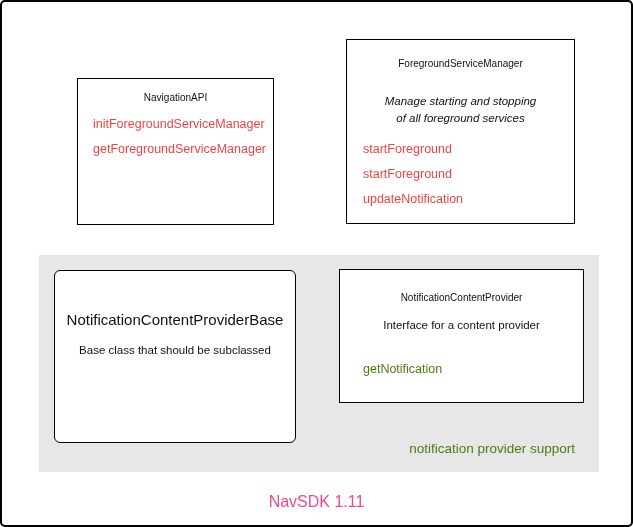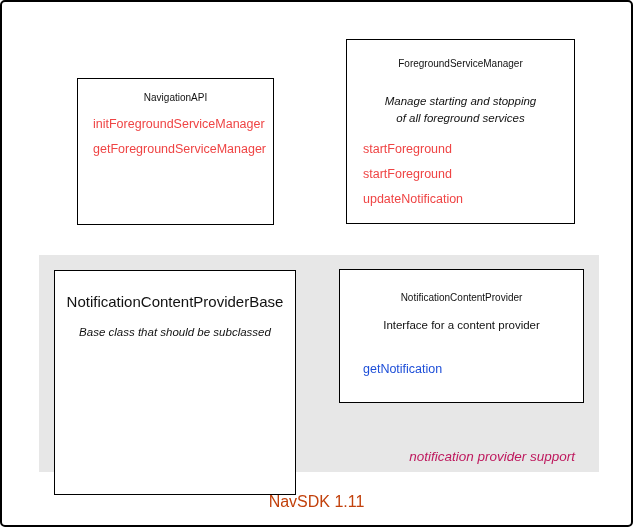--- a/index.html
+++ b/index.html
@@ -33,21 +33,21 @@
     line-height:1.5;
     color:#111111;
   }
   .methods{
     font-size:12.5px;
     line-height:15px;
   }
   .method{white-space:nowrap;}
   .m-green{color:#ef4444;}
   .m-red{color:#a32020;}
-  .m-blue{color:#1d4ed8;}
+  .m-blue{color:#4d7c0f;}
   .annot{color:#8e8e8e;margin-left:4px;}
 
   
   #box-nav{left:75px;top:76px;width:197px;height:147px;padding-top:13px;}
   #box-nav .box-desc{margin-top:18px;}
   #box-nav .methods{margin-top:14px;padding-left:15px;}
   #box-nav .method{margin-bottom:10px;}
 
   
   #box-fsm{left:344px;top:37px;width:229px;height:185px;padding-top:18px;}
@@ -56,44 +56,43 @@
   #box-fsm .method{margin-bottom:10px;}
 
   
   #support-panel{
     position:absolute;
     left:37px;top:253px;width:560px;height:217px;
     background:#e7e7e7;
   }
   #support-panel-label{
     position:absolute;
-    right:24px;bottom:8px;
+    right:24px;bottom:16px;
     font-size:13.5px;
-    color:#be185d;
+    color:#4d7c0f;
     white-space:nowrap;
-    font-style:italic;
   }
 
   
-  #box-pcb{left:52px;top:268px;width:242px;height:225px;padding-top:22px;}
-  #box-pcb .box-desc{margin-top:14px;font-style:italic;}
+  #box-pcb{left:52px;top:268px;width:242px;height:173px;padding-top:40px;border-radius:6px;}
+  #box-pcb .box-desc{margin-top:14px;}
   #box-pcb .methods{margin-top:12px;padding-left:18px;}
   #box-pcb .method{margin-bottom:15px;}
 
   
   #box-pc{left:337px;top:267px;width:245px;height:134px;padding-top:22px;}
   #box-pc .box-desc{margin-top:14px;}
   #box-pc .methods{margin-top:28px;padding-left:23px;}
 
   #footer-label{
     position:absolute;
     left:0;right:0;bottom:14px;
     text-align:center;
     font-size:16px;
-    color:#c2410c;
+    color:#ec4899;
   }
 </style>
 </head>
 <body>
 
 <div id="canvas">
 
   <div id="box-nav" class="class-box">
     <div class="box-title">NavigationAPI</div>
     <div class="methods">

